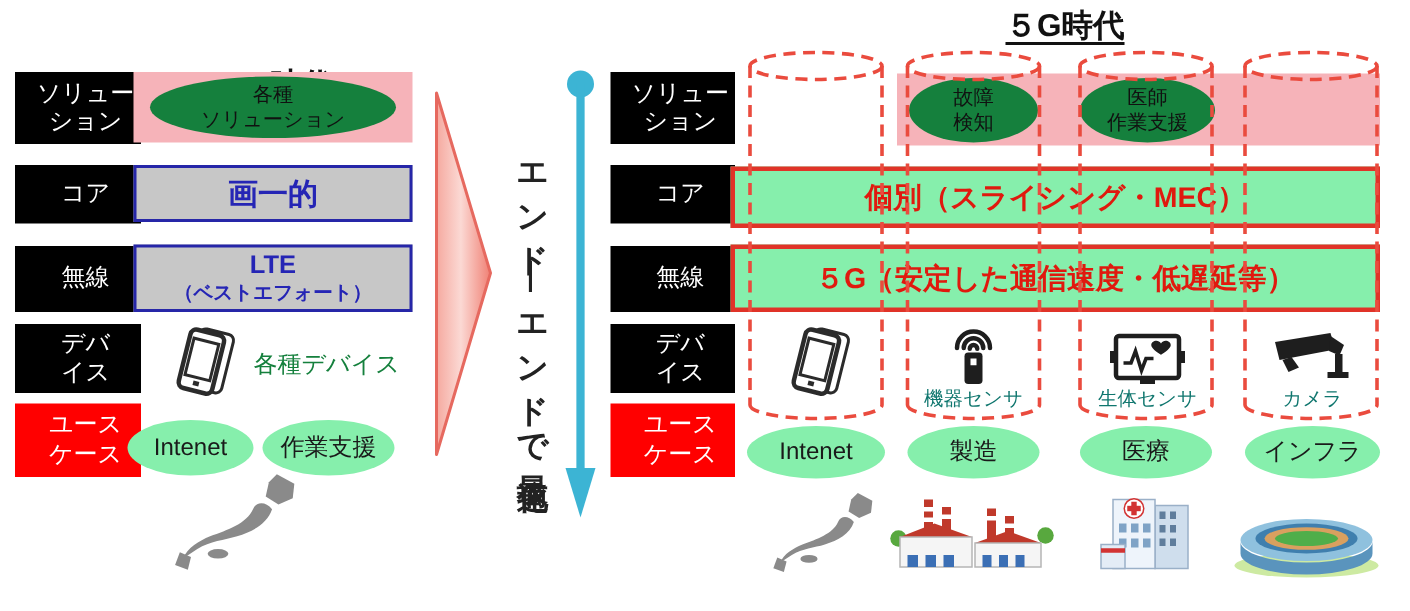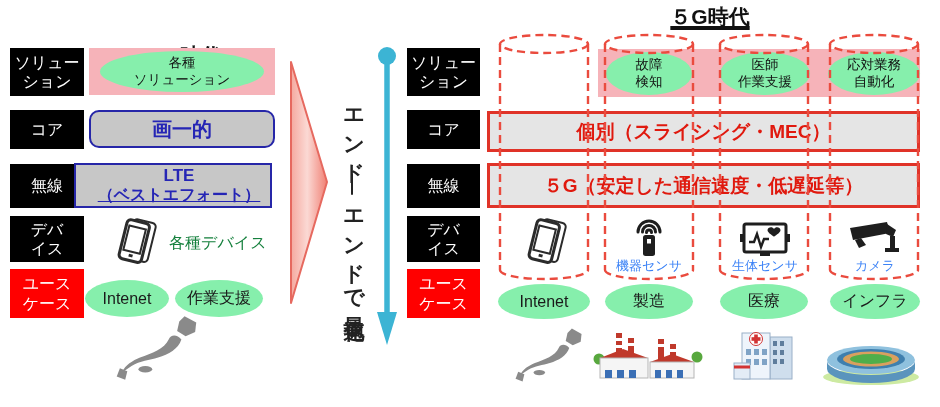--- a/index.html
+++ b/index.html
@@ -4,67 +4,67 @@
 <style>
   html,body { margin:0; padding:0; background:#fff; }
   body { font-family:"Liberation Sans","DejaVu Sans",sans-serif; }
   .canvas { position:relative; width:940px; height:407px; background:#fff; overflow:hidden; }
   .abs { position:absolute; }
   .title { position:absolute; font-size:21px; font-weight:600; color:#111;
            text-align:center; }
   .title span { text-decoration:underline; text-underline-offset:4px; }
   .label-box { position:absolute; background:#000; color:#fff; display:flex;
                align-items:center; justify-content:center; text-align:center;
-               font-size:16px; line-height:1.2; white-space:pre-line; font-weight:500; }
+               font-size:16px; line-height:1.2; white-space:pre-line; font-weight:500;padding-left:10px; }
   .label-box.red { background:#ff0000; }
   .pink-box { position:absolute; background:#f6b3b9; }
-  .white-ellipse { position:absolute; background:#86efac; border-radius:50%;
+  .white-ellipse { position:absolute; background:#15803d; border-radius:50%;
                    display:flex; align-items:center; justify-content:center;
                    text-align:center; font-size:13.5px; line-height:1.25;
                    white-space:pre-line; color:#111; }
   .blue-box { position:absolute; background:#c7c7c7; border:2px solid #2626a8;
               color:#2525b5; display:flex; flex-direction:column; align-items:center;
               justify-content:center; text-align:center; font-weight:600; }
-  .red-box { position:absolute; background:#e5e5e5; border:3px solid #e03328;
+  .red-box { position:absolute; background:#86efac; border:3px solid #e03328;
              color:#e0190e; display:flex; align-items:center; justify-content:center;
              text-align:center; font-weight:700; font-size:19px; }
   .gray-ellipse { position:absolute; background:#86efac; border-radius:50%;
                   display:flex; align-items:center; justify-content:center;
                   font-size:16px; color:#1a1a1a; }
-  .icon-label { position:absolute; font-size:13px; text-align:center; color:#3b82f6; }
+  .icon-label { position:absolute; font-size:13px; text-align:center; color:#0f766e; }
   .device-caption { position:absolute; font-size:16px; color:#15803d; }
   .vertical-text { position:absolute; writing-mode:vertical-rl; font-size:21px;
                    font-weight:700; color:#222; letter-spacing:2px; line-height:1; }
 </style>
 </head>
 <body>
 
 <div class="canvas">
 
   <div class="title" style="left:89px; top:6px; width:186px;margin-top:36px;"><span>LTE時代</span></div>
-  <div class="title" style="left:560px; top:3px; width:300px;text-decoration:underline;"><span>５G時代</span></div>
+  <div class="title" style="left:560px; top:3px; width:300px;"><span>５G時代</span></div>
 
   <div class="label-box" style="left:10px; top:48px; width:74px; height:48px;">ソリュー
 ション</div>
   <div class="label-box" style="left:10px; top:110px; width:74px; height:39px;">コア</div>
   <div class="label-box" style="left:10px; top:164px; width:74px; height:44px;">無線</div>
   <div class="label-box" style="left:10px; top:216px; width:74px; height:46px;">デバ
 イス</div>
   <div class="label-box red" style="left:10px; top:269px; width:74px; height:49px;">ユース
 ケース</div>
 
   <div class="pink-box" style="left:89px; top:48px; width:186px; height:47px;"></div>
   <div class="white-ellipse" style="left:100px; top:51px; width:164px; height:41px;">各種
 ソリューション</div>
 
-  <div class="blue-box" style="left:89px; top:110px; width:182px; height:34px; font-size:20px;border-radius:10px;">画一的</div>
-
-  <div class="blue-box" style="left:74px; top:163px; width:182px; height:41px;padding-left:12px;">
+  <div class="blue-box" style="left:89px; top:110px; width:182px; height:34px; font-size:20px;">画一的</div>
+
+  <div class="blue-box" style="left:89px; top:163px; width:182px; height:41px;">
     <div style="font-size:17px; line-height:1.1;">LTE</div>
-    <div style="font-size:16px; line-height:1.2;text-decoration:underline;">（ベストエフォート）</div>
+    <div style="font-size:13px; line-height:1.2;">（ベストエフォート）</div>
   </div>
 
   <svg class="abs" style="left:106px; top:212px;" width="56" height="56" viewBox="0 0 56 56">
     <g transform="rotate(14 28 28)">
       <rect x="23" y="7" width="23" height="40" rx="4" fill="none" stroke="#2b2b2b" stroke-width="2"></rect>
       <rect x="17" y="9" width="23" height="40" rx="4" fill="#fff" stroke="#2b2b2b" stroke-width="3"></rect>
       <rect x="20" y="15" width="17" height="25" fill="none" stroke="#2b2b2b" stroke-width="2"></rect>
       <rect x="26.5" y="42.5" width="4" height="3" fill="#2b2b2b"></rect>
     </g>
   </svg>
@@ -105,22 +105,20 @@
   <div class="label-box" style="left:407px; top:216px; width:73px; height:46px;">デバ
 イス</div>
   <div class="label-box red" style="left:407px; top:269px; width:73px; height:49px;">ユース
 ケース</div>
 
   <div class="pink-box" style="left:598px; top:49px; width:322px; height:48px;"></div>
   <div class="white-ellipse" style="left:606px; top:52px; width:86px; height:43px;">故障
 検知</div>
   <div class="white-ellipse" style="left:720px; top:52px; width:90px; height:43px;">医師
 作業支援</div>
-  <div class="white-ellipse" style="left:828px; top:52px; width:92px; height:43px;">応対業務
-自動化</div>
 
   <div class="red-box" style="left:487px; top:111px; width:427px; height:35px;">個別（スライシング・MEC）</div>
   <div class="red-box" style="left:487px; top:163px; width:427px; height:39px;">５G（安定した通信速度・低遅延等）</div>
 
   <svg class="abs" style="left:516px; top:212px;" width="56" height="56" viewBox="0 0 56 56">
     <g transform="rotate(14 28 28)">
       <rect x="23" y="7" width="23" height="40" rx="4" fill="none" stroke="#2b2b2b" stroke-width="2"></rect>
       <rect x="17" y="9" width="23" height="40" rx="4" fill="#fff" stroke="#2b2b2b" stroke-width="3"></rect>
       <rect x="20" y="15" width="17" height="25" fill="none" stroke="#2b2b2b" stroke-width="2"></rect>
       <rect x="26.5" y="42.5" width="4" height="3" fill="#2b2b2b"></rect>

